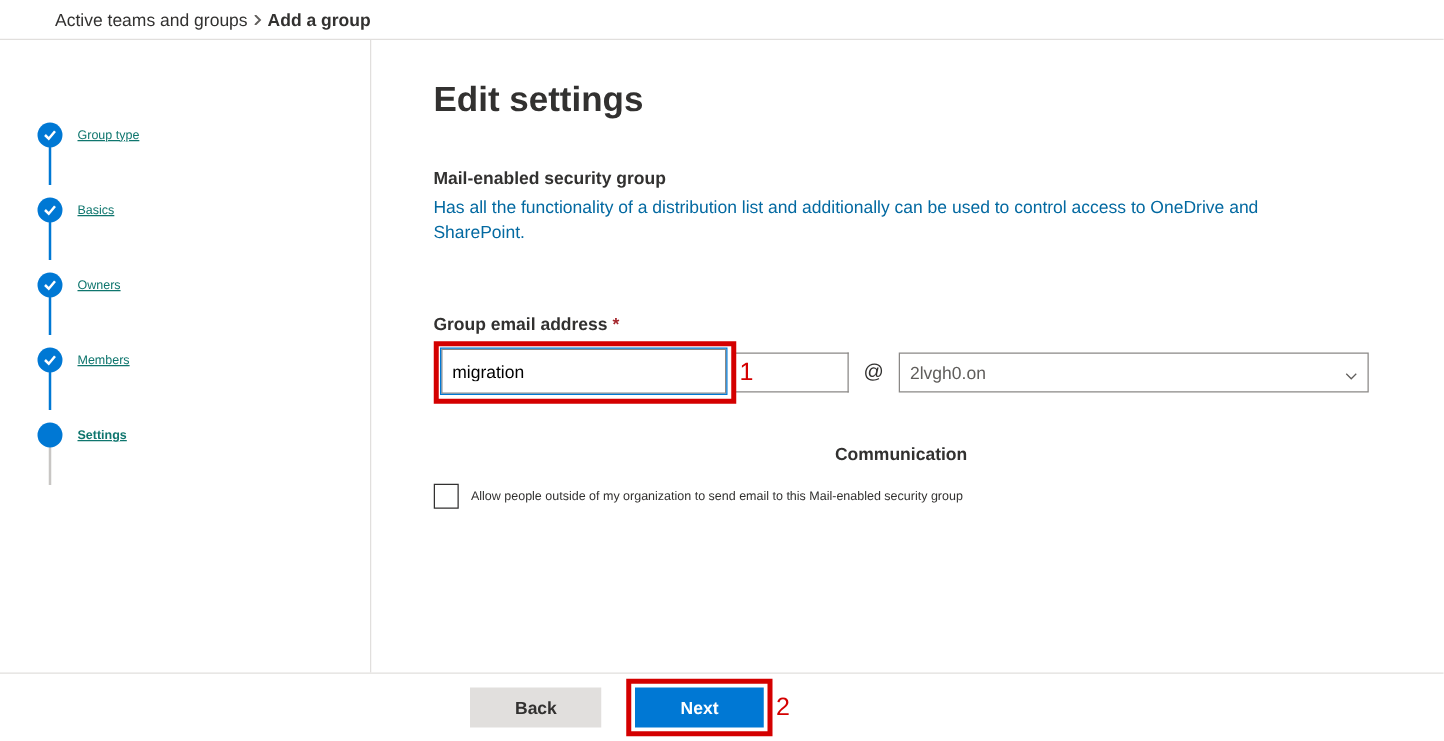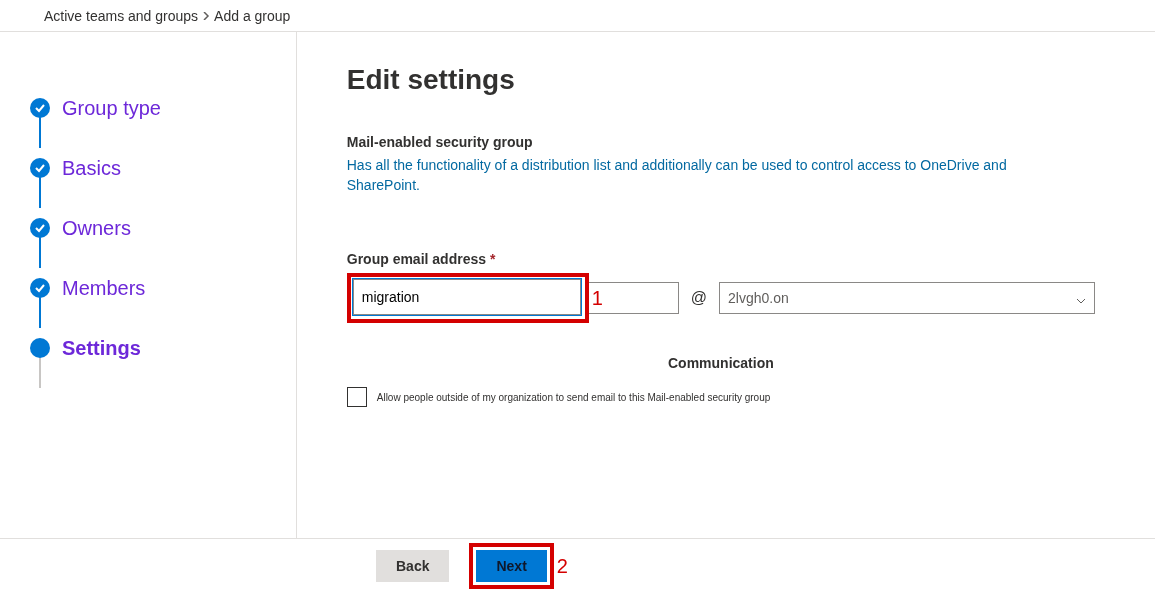--- a/index.html
+++ b/index.html
@@ -9,21 +9,21 @@
       height: 32px;
       padding: 6px 18px 6px 44px;
       border-bottom: 1px solid #e1dfdd;
       display: flex;
       align-items: center;
       gap: 4px;
       font-size: 14px;
     }
     .breadcrumb .bc-link { color: #323130; cursor: pointer; }
     .breadcrumb .bc-sep { color: #605e5c; font-size: 12px; }
-    .breadcrumb .bc-current { font-weight: 400; }
+    .breadcrumb .bc-current { font-weight: 700; }
 
     .main-area {
       display: flex;
       height: 506px;
       position: relative;
     }
 
     .stepper {
       width: 325px;
       padding: 46px 0 0 30px;
@@ -38,21 +38,21 @@
     }
     .step .circle {
       width: 20px; height: 20px; border-radius: 50%;
       display: flex; align-items: center; justify-content: center;
       z-index: 1;
     }
     .step .circle.done { background: #0078d4; }
     .step .circle.done svg { width: 12px; height: 12px; fill: #fff; }
     .step .circle.current { background: #0078d4; }
     .step .circle.pending { border: 2px solid #c8c6c4; background: #fff; }
-    .step .label { font-size: 20px; color: #6d28d9; }
+    .step .label { font-size: 10px; color: #0f766e; text-decoration: underline; }
     .step.current .label { font-weight: 700; }
     .step .line {
       position: absolute;
       left: 9px; top: 30px;
       width: 2px; height: 40px;
       background: #0078d4;
       z-index: 0;
     }
     .step .line.grey { background: #c8c6c4; }
 
@@ -133,33 +133,33 @@
       height: 55px;
       padding-left: 376px;
       border-top: 1px solid #e1dfdd;
       display: flex;
       align-items: center;
       gap: 20px;
     }
     .btn {
       height: 32px;
       border: none;
-      padding: 0 20px;
+      padding: 0 36px;
       font-size: 14px;
       cursor: pointer;
       font-weight: 600;
     }
     .btn-back { background: #e1dfdd; color: #323130; }
     .next-wrap {
       border: 4px solid #d40000;
       padding: 3px;
       position: relative;
       display: inline-block;
     }
-    .btn-next { background: #0078d4; color: #0f172a; }
+    .btn-next { background: #0078d4; color: #ffffff; }
     .next-wrap .num2 {
       color: #d40000;
       font-size: 20px;
       position: absolute;
       right: -18px; top: 8px;
     }
   </style>
 </head>
 <body>
 

